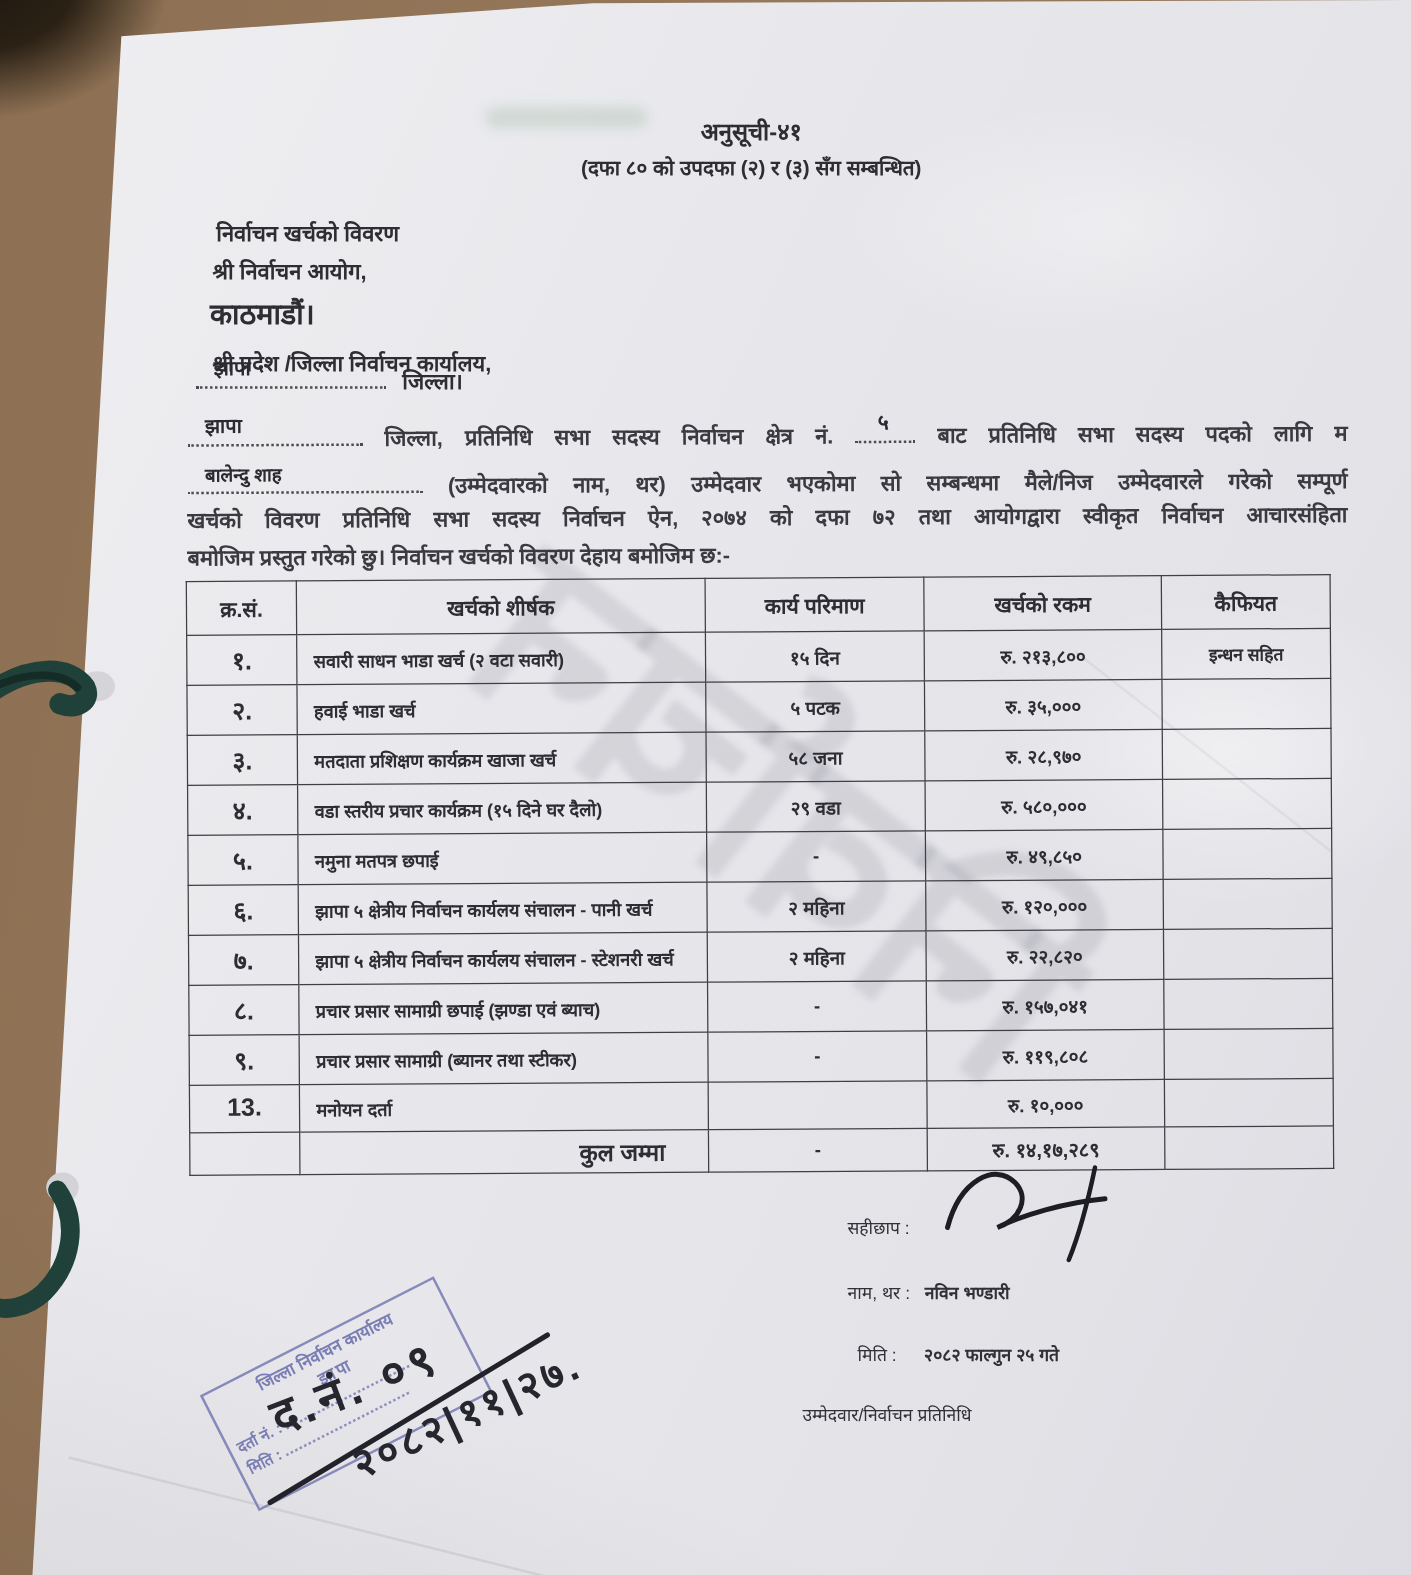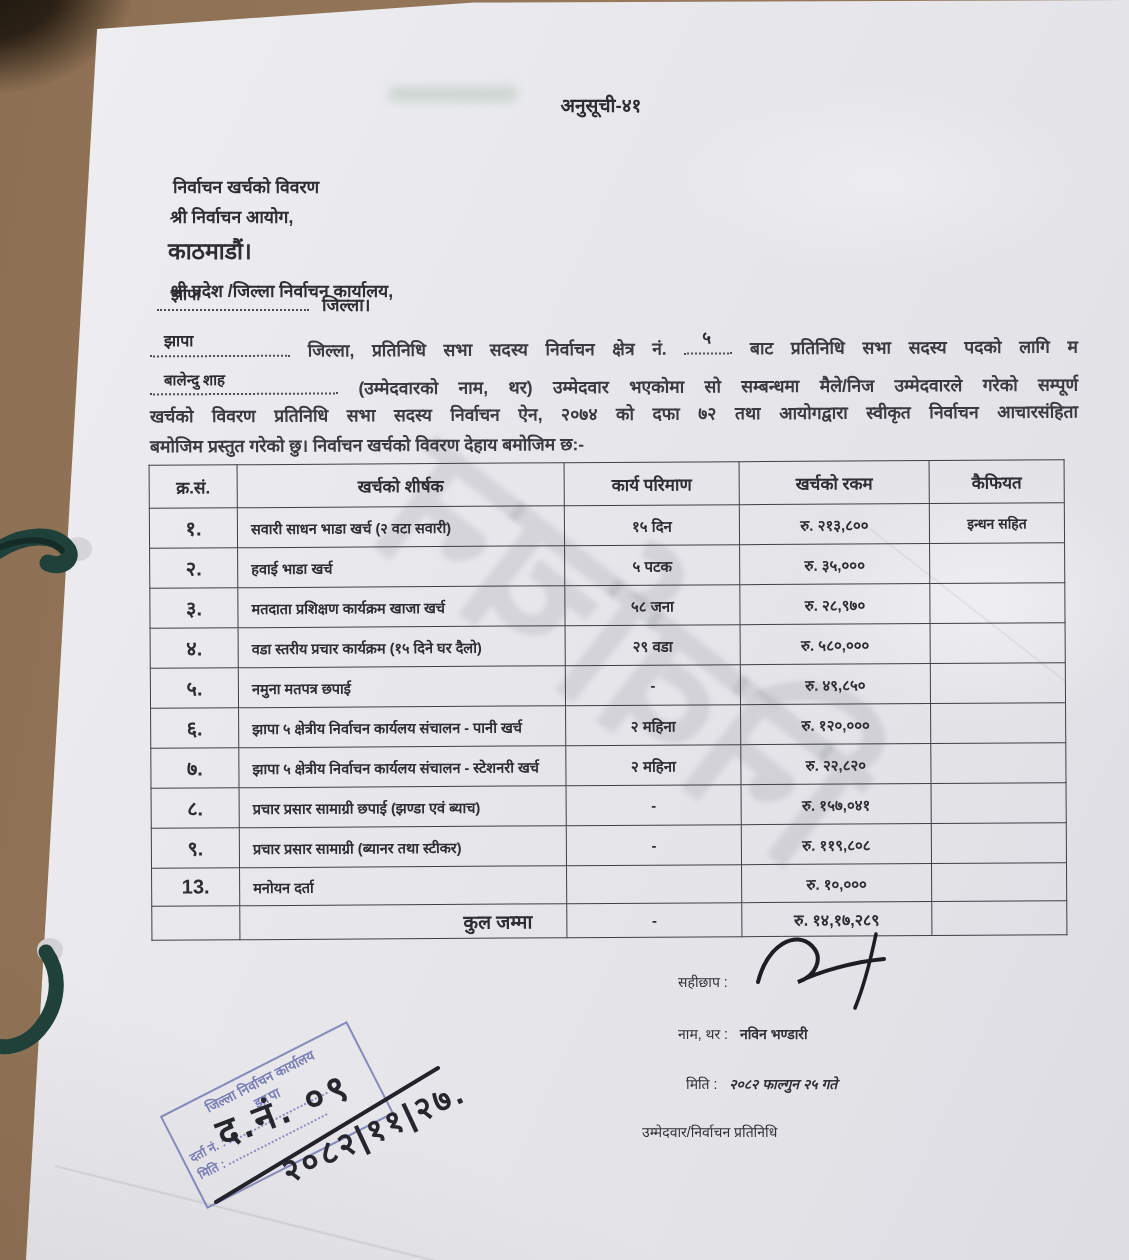--- a/index.html
+++ b/index.html
@@ -75,38 +75,39 @@
 <div class="scene">
   <div class="dark-corner"></div>
   <div class="paper"></div>
   <div class="wm">निर्वाचन</div>
   <div class="sheen"></div>
   <div class="smudge"></div>
   <div class="crease" style="left:55px;top:1165px;width:420px;transform:rotate(14deg);"></div>
   <div class="crease" style="left:860px;top:520px;width:260px;transform:rotate(38deg);opacity:.6;"></div>
 
   <div class="txt c b" style="left:420px;top:92px;width:362px;font-size:19px;">अनुसूची-४१</div>
+  <div class="txt c b" style="left:370px;top:122px;width:462px;font-size:16.5px;">(दफा ८० को उपदफा (२) र (३) सँग सम्बन्धित)</div>
 
   <div class="txt b" style="left:173px;top:174px;font-size:17.5px;">निर्वाचन खर्चको विवरण</div>
   <div class="txt b" style="left:170px;top:204px;font-size:17.5px;text-align:right;">श्री निर्वाचन आयोग,</div>
   <div class="txt b" style="left:168px;top:234px;font-size:23px;">काठमाडौं।</div>
   <div class="txt b" style="left:170px;top:264px;font-size:17.5px;margin-top:14px;">श्री प्रदेश /जिल्ला निर्वाचन कार्यालय,</div>
   <div class="txt" style="left:157px;top:284px;font-size:17.5px;">
     <span class="blank" style="width:152px;height:25px;"><span class="hw" style="font-size:16px;">झापा</span></span>
     <span class="b" style="margin-left:8px;">जिल्ला।</span>
   </div>
 
   <div class="para" style="top:329px;">
     <span class="blank" style="width:140px;height:24px;"><span class="hw" style="font-size:16px;">झापा</span></span>
     <span>जिल्ला, प्रतिनिधि सभा सदस्य निर्वाचन क्षेत्र नं.</span>
     <span class="blank" style="width:48px;height:24px;"><span class="hw" style="font-size:17px;left:18px;">५</span></span>
     <span>बाट प्रतिनिधि सभा सदस्य पदको लागि म</span>
   </div>
   <div class="para" style="top:367px;">
-    <span class="blank" style="width:188px;height:24px;font-family:Liberation Serif, serif;"><span class="hw" style="font-size:15px;">बालेन्दु शाह</span></span>
+    <span class="blank" style="width:188px;height:24px;"><span class="hw" style="font-size:15px;">बालेन्दु शाह</span></span>
     <span>(उम्मेदवारको नाम, थर) उम्मेदवार भएकोमा सो सम्बन्धमा मैले/निज उम्मेदवारले गरेको सम्पूर्ण</span>
   </div>
   <div class="para" style="top:401px;">खर्चको विवरण प्रतिनिधि सभा सदस्य निर्वाचन ऐन, २०७४ को दफा ७२ तथा आयोगद्वारा स्वीकृत निर्वाचन आचारसंहिता</div>
   <div class="para plain" style="top:431px;">बमोजिम प्रस्तुत गरेको छु। निर्वाचन खर्चको विवरण देहाय बमोजिम छ:-</div>
 
   <table class="exp">
     <colgroup>
         <col style="width:88px">
         <col style="width:327px">
         <col style="width:175px">
@@ -205,21 +206,21 @@
   <svg class="sigsvg" width="160" height="90" viewBox="0 0 160 90">
     <path d="M6 54 C 16 16, 44 2, 60 18 C 72 30, 64 48, 46 54 C 66 44, 100 34, 132 31" fill="none" stroke="#1d1d24" stroke-width="4" stroke-linecap="round"></path>
     <path d="M124 6 C 119 30, 112 58, 103 80" fill="none" stroke="#1d1d24" stroke-width="3.6" stroke-linecap="round"></path>
   </svg>
   <div class="txt sig" style="left:678px;top:1024px;">
     <span>नाम, थर :</span>
     <span class="v" style="margin-left:8px;">नविन भण्डारी</span>
   </div>
   <div class="txt sig" style="left:686px;top:1074px;">
     <span>मिति :</span>
-    <span class="v" style="margin-left:8px;font-style:italic;">२०८२ फाल्गुन २५ गते</span>
+    <span class="v" style="margin-left:18px;">२०८२ फाल्गुन २५ गते</span>
   </div>
   <div class="txt sig" style="left:642px;top:1122px;">उम्मेदवार/निर्वाचन प्रतिनिधि</div>
 
   <div class="stamp">
     <div class="l1">जिल्ला निर्वाचन कार्यालय</div>
     <div class="l2">झापा</div>
     <div class="fld"><span>दर्ता नं. :</span> <span class="sdots"></span></div>
     <div class="fld"><span>मिति :</span> <span class="sdots"></span></div>
   </div>
   <div class="hw-reg">द.नं. ०९</div>

